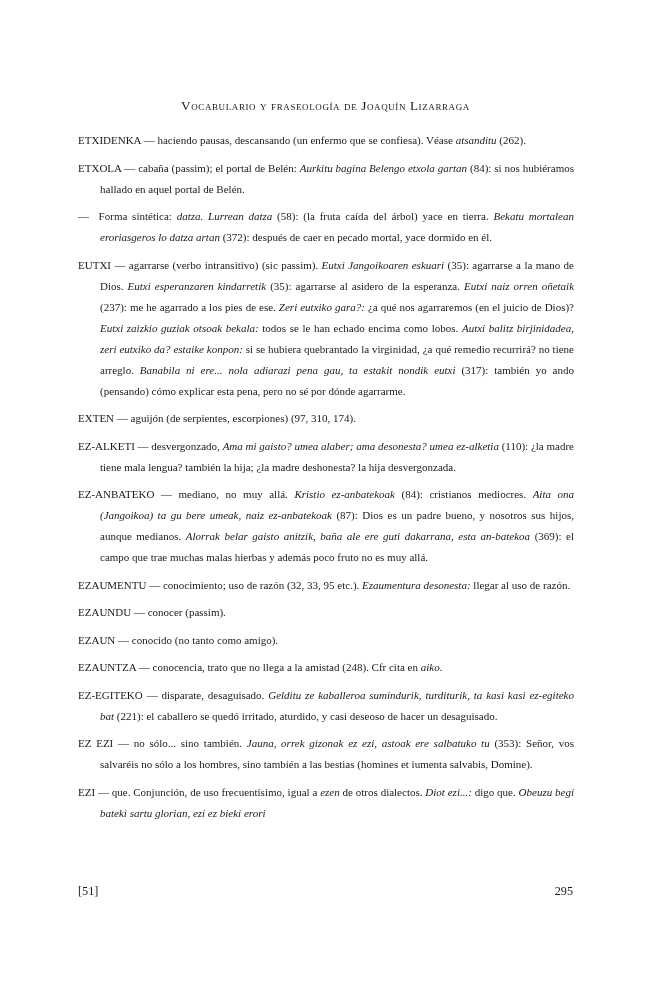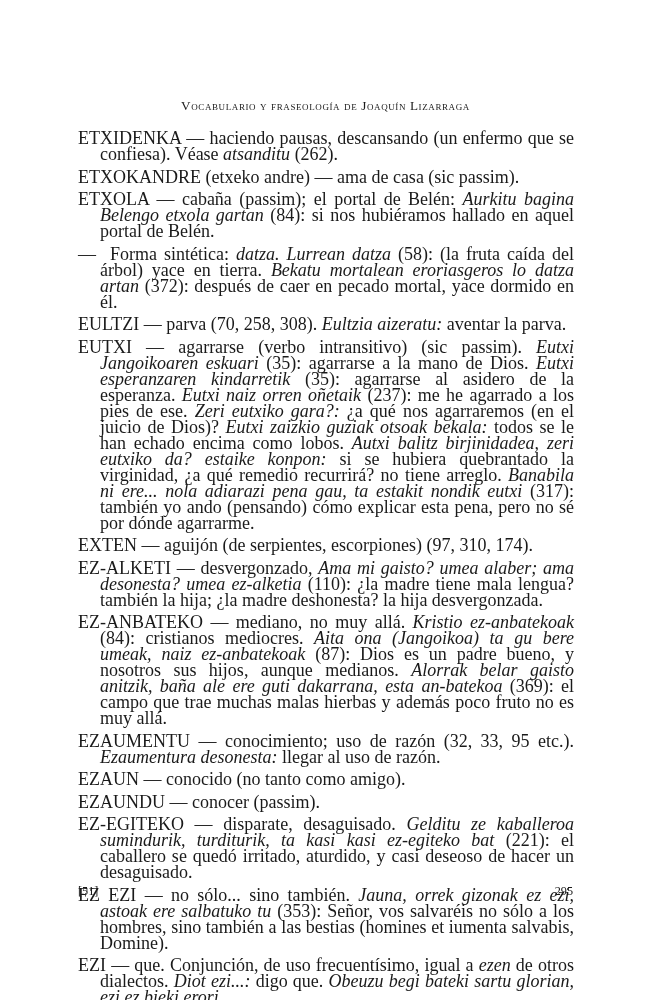--- a/index.html
+++ b/index.html
@@ -34,22 +34,22 @@
     letter-spacing: 0.6px;
     color: #1a1a1a;
   }
   .body-col {
     position: absolute;
     left: 75px;
     top: 130px;
     width: 496px;
   }
   .entry {
-    font-size: 18px;
-    line-height: 16px;
+    font-size: 11px;
+    line-height: 21px;
     text-align: justify;
     text-justify: inter-word;
     margin: 0 0 6.5px 0;
     padding-left: 22px;
     text-indent: -22px;
     hyphens: none;
   }
   i {
     font-style: italic;
   }
@@ -76,31 +76,30 @@
 </style>
 </head>
 <body>
 
 <div class="page">
 
   <div class="running-head">Vocabulario y fraseología de Joaquín Lizarraga</div>
 
   <div class="body-col">
     <p class="entry">ETXIDENKA — haciendo pausas, descansando (un enfermo que se confiesa). Véase <i>atsanditu</i> (262).</p>
-    <p class="entry">ETXOKANDRE (etxeko andre) — ama de casa (sic passim).</p>
     <p class="entry">ETXOLA — cabaña (passim); el portal de Belén: <i>Aurkitu bagina Belengo etxola gartan</i> (84): si nos hubiéramos hallado en aquel portal de Belén.</p>
     <p class="entry dash-entry">—&nbsp;&nbsp;Forma sintética: <i>datza. Lurrean datza</i> (58): (la fruta caída del árbol) yace en tierra. <i>Bekatu mortalean eroriasgeros lo datza artan</i> (372): después de caer en pecado mortal, yace dormido en él.</p>
-    <p class="entry">EULTZI — parva (70, 258, 308). <i>Eultzia aizeratu:</i> aventar la parva.</p>
     <p class="entry">EUTXI — agarrarse (verbo intransitivo) (sic passim). <i>Eutxi Jangoikoaren eskuari</i> (35): agarrarse a la mano de Dios. <i>Eutxi esperanzaren kindarretik</i> (35): agarrarse al asidero de la esperanza. <i>Eutxi naiz orren oñetaik</i> (237): me he agarrado a los pies de ese. <i>Zeri eutxiko gara?:</i> ¿a qué nos agarraremos (en el juicio de Dios)? <i>Eutxi zaizkio guziak otsoak bekala:</i> todos se le han echado encima como lobos. <i>Autxi balitz birjinidadea, zeri eutxiko da? estaike konpon:</i> si se hubiera quebrantado la virginidad, ¿a qué remedio recurrirá? no tiene arreglo. <i>Banabila ni ere... nola adiarazi pena gau, ta estakit nondik eutxi</i> (317): también yo ando (pensando) cómo explicar esta pena, pero no sé por dónde agarrarme.</p>
     <p class="entry">EXTEN — aguijón (de serpientes, escorpiones) (97, 310, 174).</p>
     <p class="entry">EZ-ALKETI — desvergonzado, <i>Ama mi gaisto? umea alaber; ama desonesta? umea ez-alketia</i> (110): ¿la madre tiene mala lengua? también la hija; ¿la madre deshonesta? la hija desvergonzada.</p>
     <p class="entry">EZ-ANBATEKO — mediano, no muy allá. <i>Kristio ez-anbatekoak</i> (84): cristianos mediocres. <i>Aita ona (Jangoikoa) ta gu bere umeak, naiz ez-anbatekoak</i> (87): Dios es un padre bueno, y nosotros sus hijos, aunque medianos. <i>Alorrak belar gaisto anitzik, baña ale ere guti dakarrana, esta an-batekoa</i> (369): el campo que trae muchas malas hierbas y además poco fruto no es muy allá.</p>
     <p class="entry">EZAUMENTU — conocimiento; uso de razón (32, 33, 95 etc.). <i>Ezaumentura desonesta:</i> llegar al uso de razón.</p>
+    <p class="entry">EZAUNDU — conocer (passim).</p>
     <p class="entry">EZAUN — conocido (no tanto como amigo).</p>
-    <p class="entry">EZAUNDU — conocer (passim).</p>
+    <p class="entry">EZAUNTZA — conocencia, trato que no llega a la amistad (248). Cfr cita en <i>aiko.</i></p>
     <p class="entry">EZ-EGITEKO — disparate, desaguisado. <i>Gelditu ze kaballeroa sumindurik, turditurik, ta kasi kasi ez-egiteko bat</i> (221): el caballero se quedó irritado, aturdido, y casi deseoso de hacer un desaguisado.</p>
     <p class="entry">EZ EZI — no sólo... sino también. <i>Jauna, orrek gizonak ez ezi, astoak ere salbatuko tu</i> (353): Señor, vos salvaréis no sólo a los hombres, sino también a las bestias (homines et iumenta salvabis, Domine).</p>
     <p class="entry">EZI — que. Conjunción, de uso frecuentísimo, igual a <i>ezen</i> de otros dialectos. <i>Diot ezi...:</i> digo que. <i>Obeuzu begi bateki sartu glorian, ezi ez bieki erori</i></p>
   </div>
 
   <div class="footer">
     <span class="folio-left">[51]</span>
     <span class="folio-right">295</span>
     <div class="clear"></div>
   </div>

